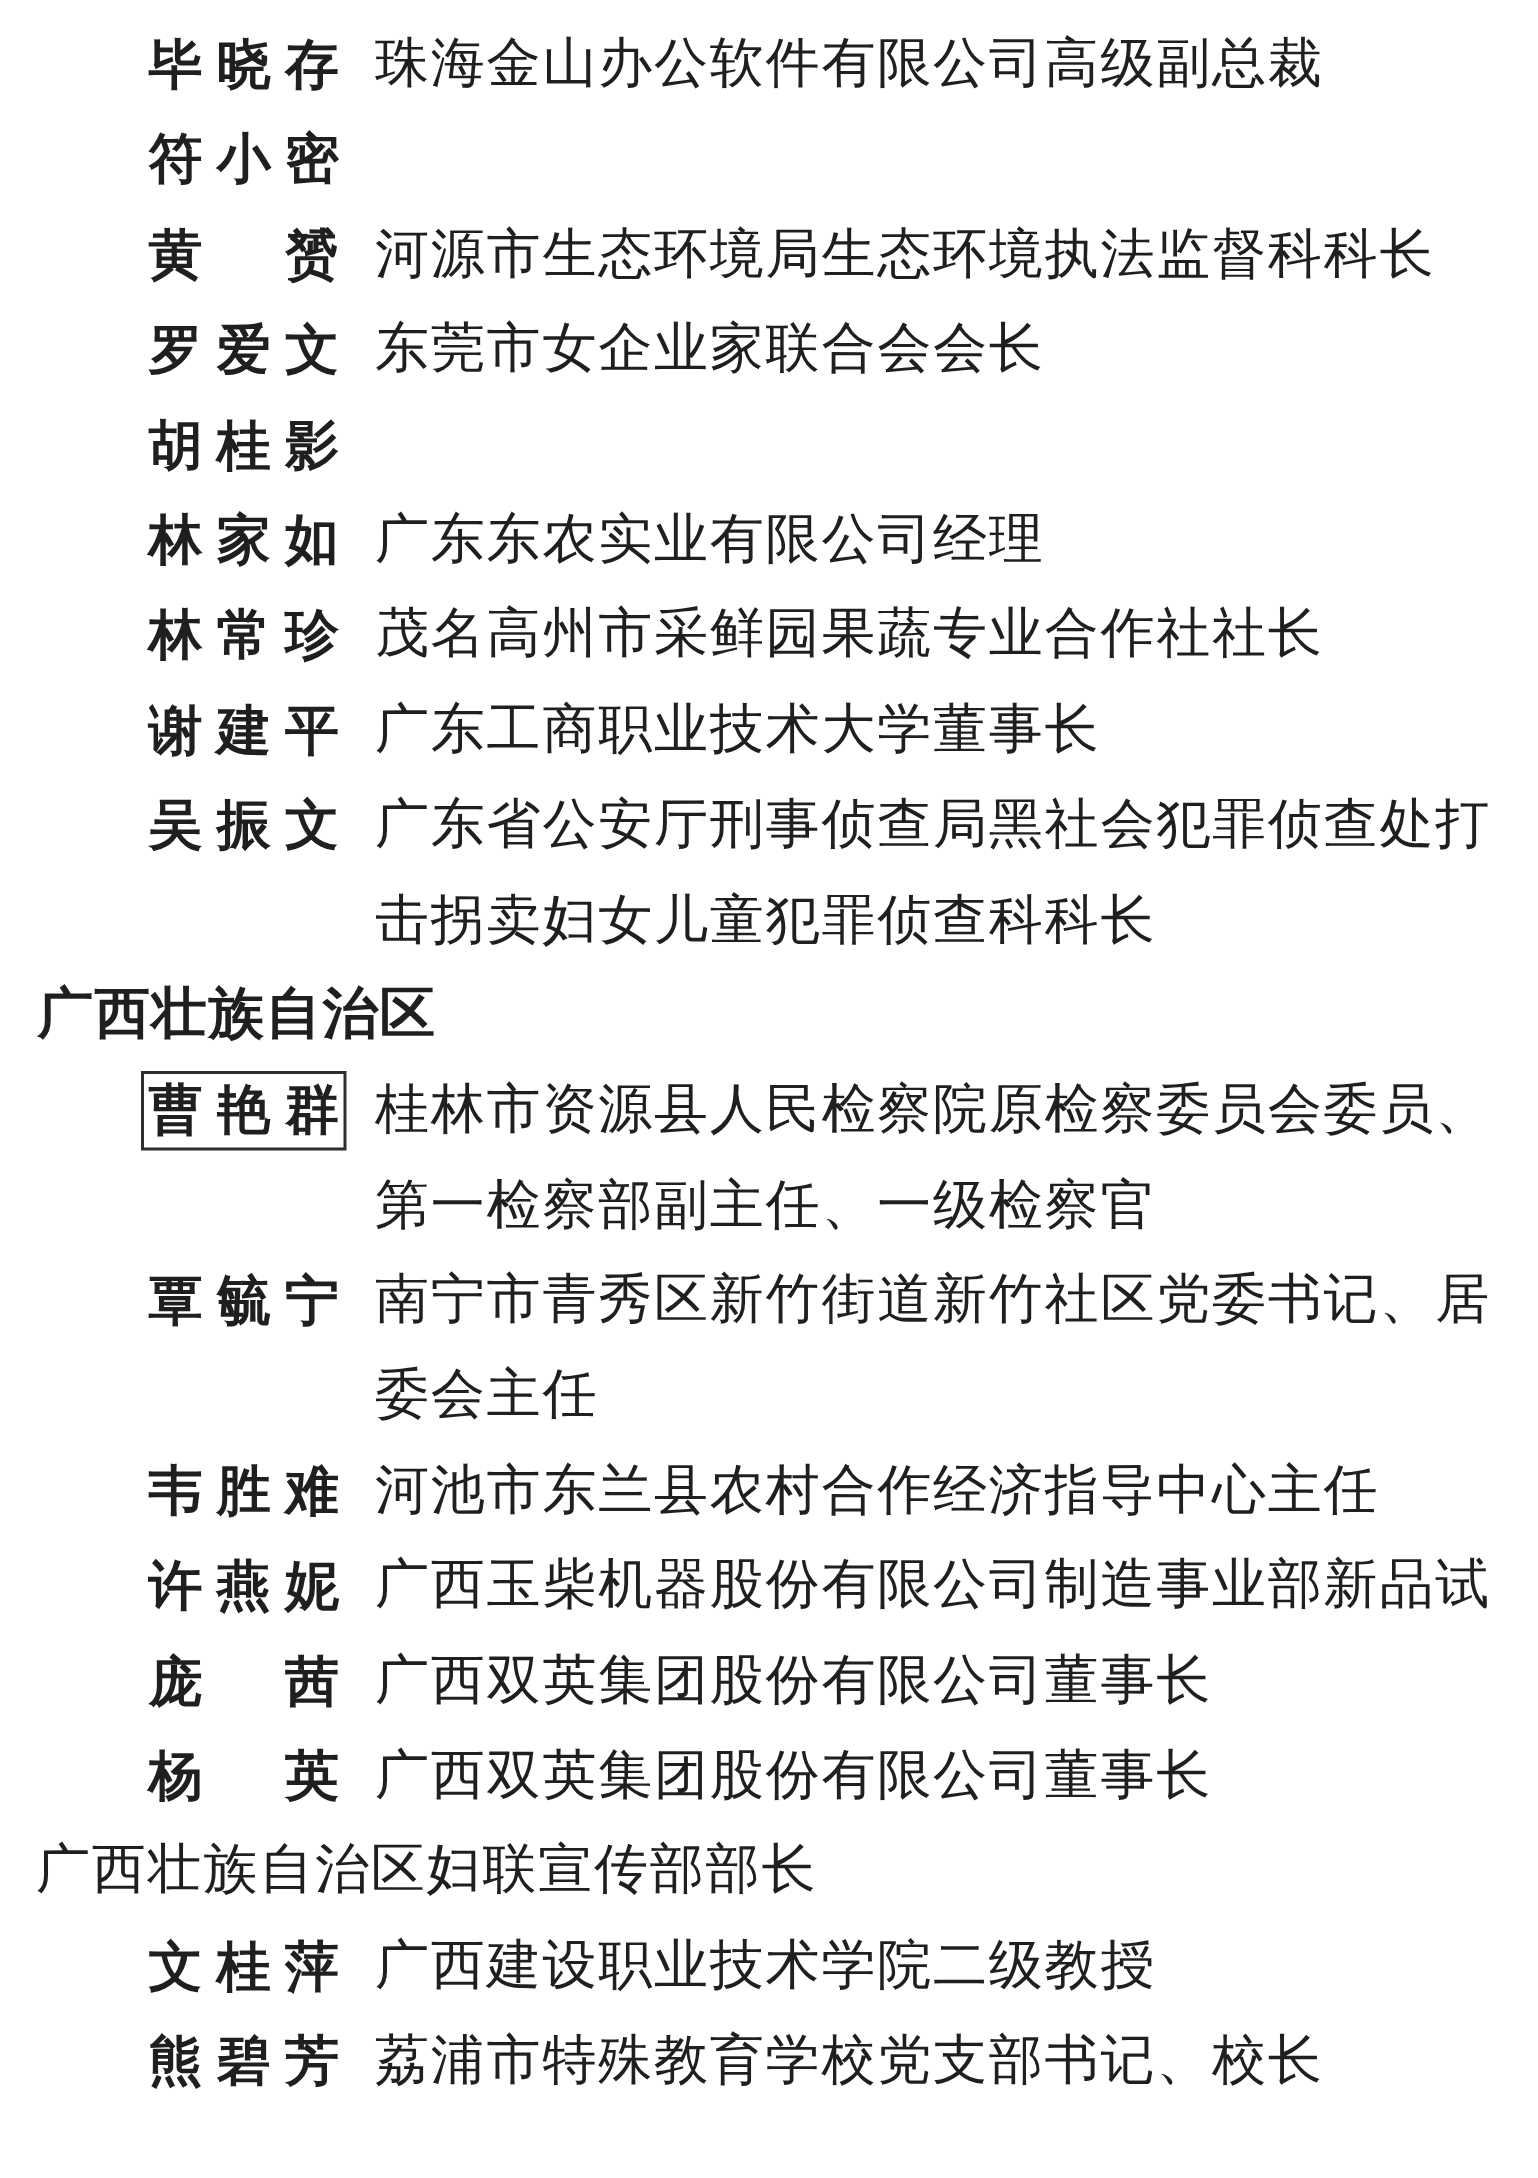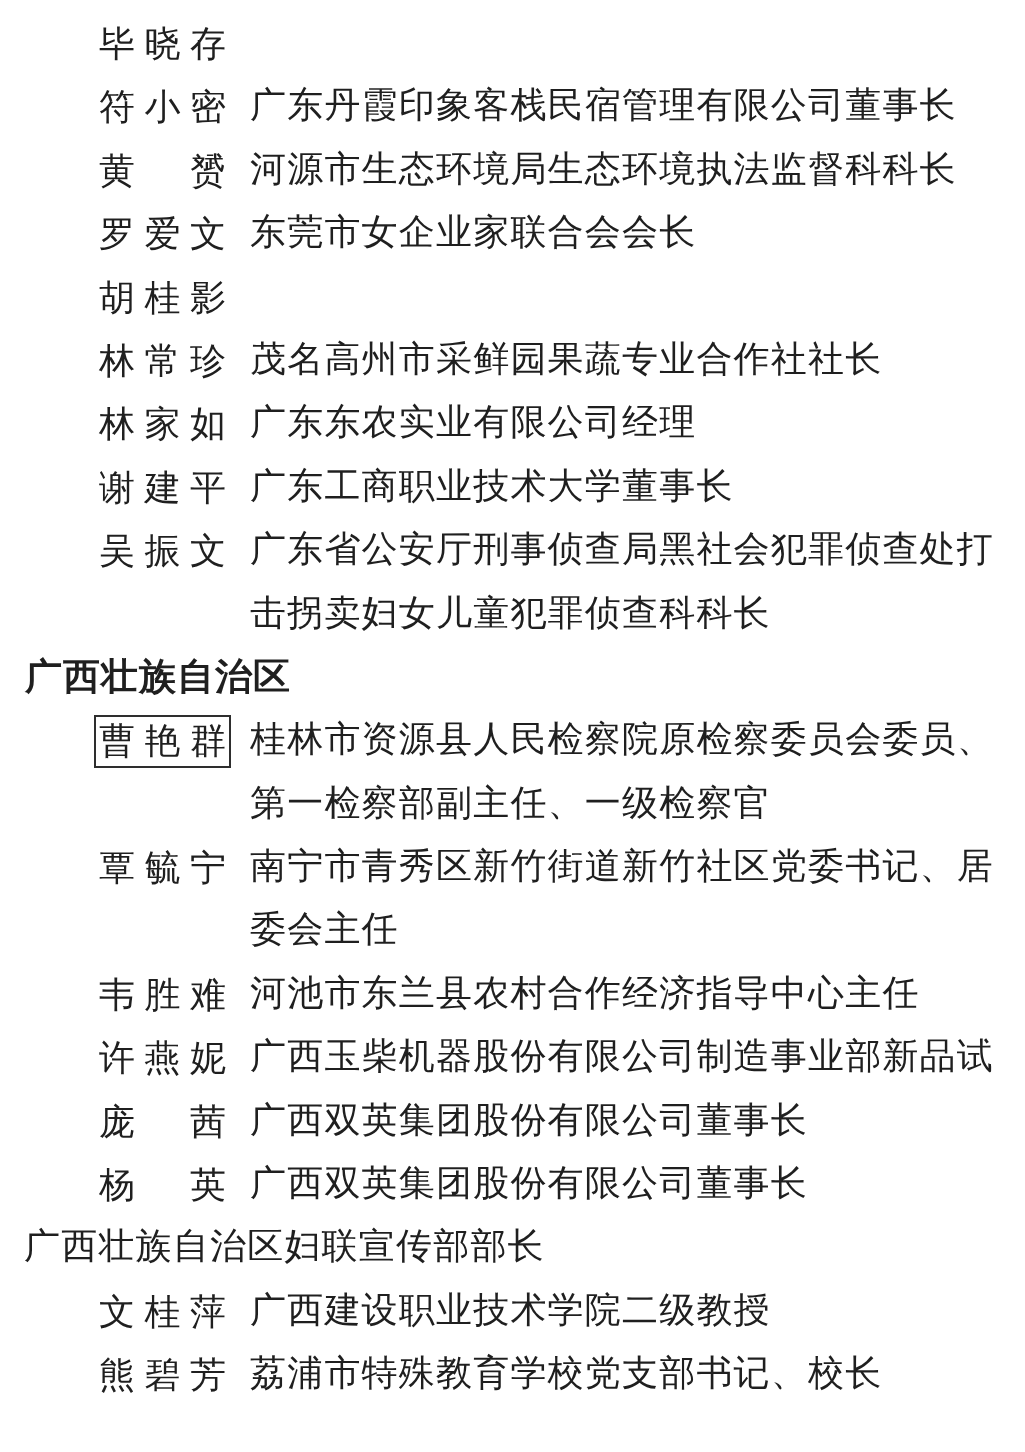--- a/index.html
+++ b/index.html
@@ -29,20 +29,21 @@
   .row {
     display: flex;
     align-items: flex-start;
   }
   .name-col {
     flex: none;
     width: 127px;
     margin-left: 99px;
     height: 63.4px;
     line-height: 63.4px;
+    font-weight: bold;
   }
   .name {
     display: inline-block;
     width: 127px;
     font-size: 36px;
     line-height: 1.18;
     vertical-align: middle;
     letter-spacing: 0;
     text-align: justify;
     text-align-last: justify;
@@ -70,29 +71,29 @@
 
 <div class="page">
   <div id="content">
   <section class="section">
 
     <div class="entries">
   <div class="row">
     <div class="name-col">
       <span class="name">毕晓存</span>
     </div>
+    <div class="desc-col">
+              <div class="line">珠海金山办公软件有限公司高级副总裁</div>
+            </div>
   </div>
 
   <div class="row">
     <div class="name-col">
       <span class="name">符小密</span>
     </div>
-    <div class="desc-col">
-              <div class="line">广东丹霞印象客栈民宿管理有限公司董事长</div>
-            </div>
   </div>
 
   <div class="row">
     <div class="name-col">
       <span class="name">黄赟</span>
     </div>
     <div class="desc-col">
               <div class="line">河源市生态环境局生态环境执法监督科科长</div>
             </div>
   </div>
@@ -107,33 +108,33 @@
   </div>
 
   <div class="row">
     <div class="name-col">
       <span class="name">胡桂影</span>
     </div>
   </div>
 
   <div class="row">
     <div class="name-col">
+      <span class="name">林家如</span>
+    </div>
+    <div class="desc-col">
+              <div class="line">广东东农实业有限公司经理</div>
+            </div>
+  </div>
+
+  <div class="row">
+    <div class="name-col">
       <span class="name">林常珍</span>
     </div>
     <div class="desc-col">
               <div class="line">茂名高州市采鲜园果蔬专业合作社社长</div>
-            </div>
-  </div>
-
-  <div class="row">
-    <div class="name-col">
-      <span class="name">林家如</span>
-    </div>
-    <div class="desc-col">
-              <div class="line">广东东农实业有限公司经理</div>
             </div>
   </div>
 
   <div class="row">
     <div class="name-col">
       <span class="name">谢建平</span>
     </div>
     <div class="desc-col">
               <div class="line">广东工商职业技术大学董事长</div>
             </div>

